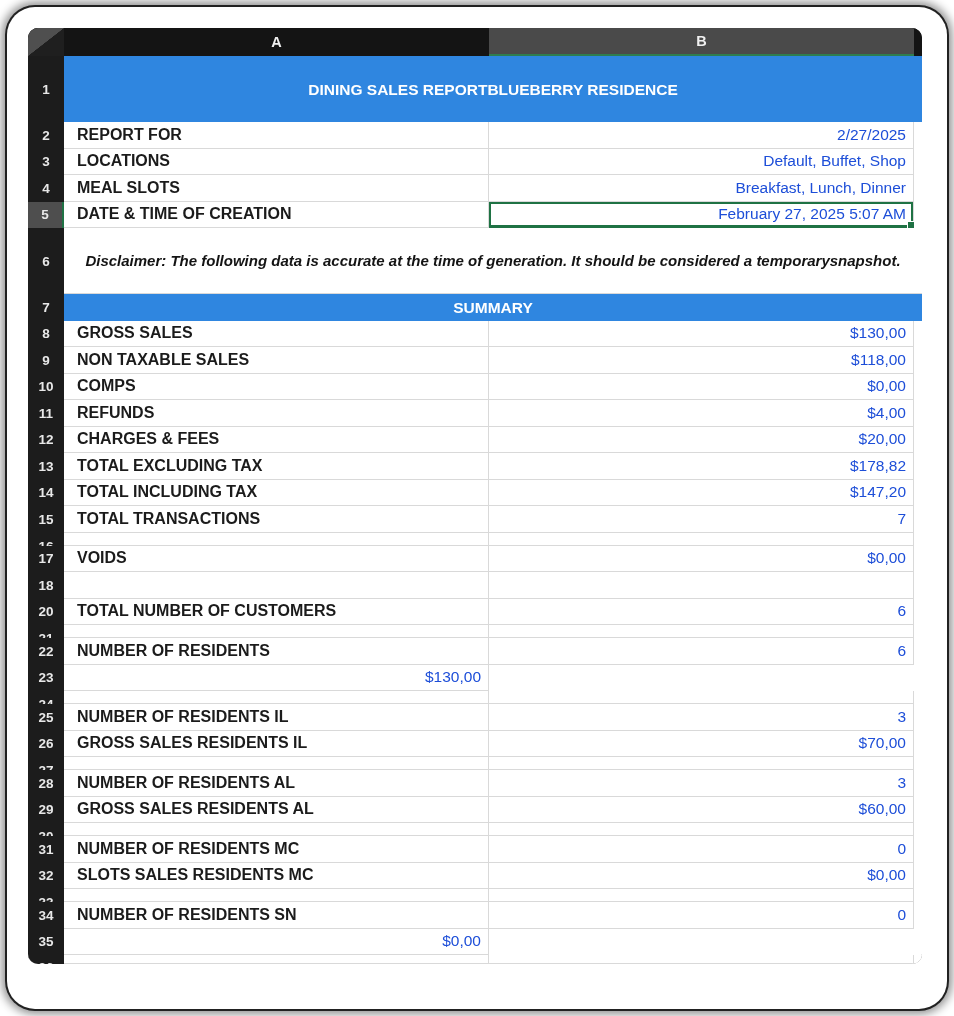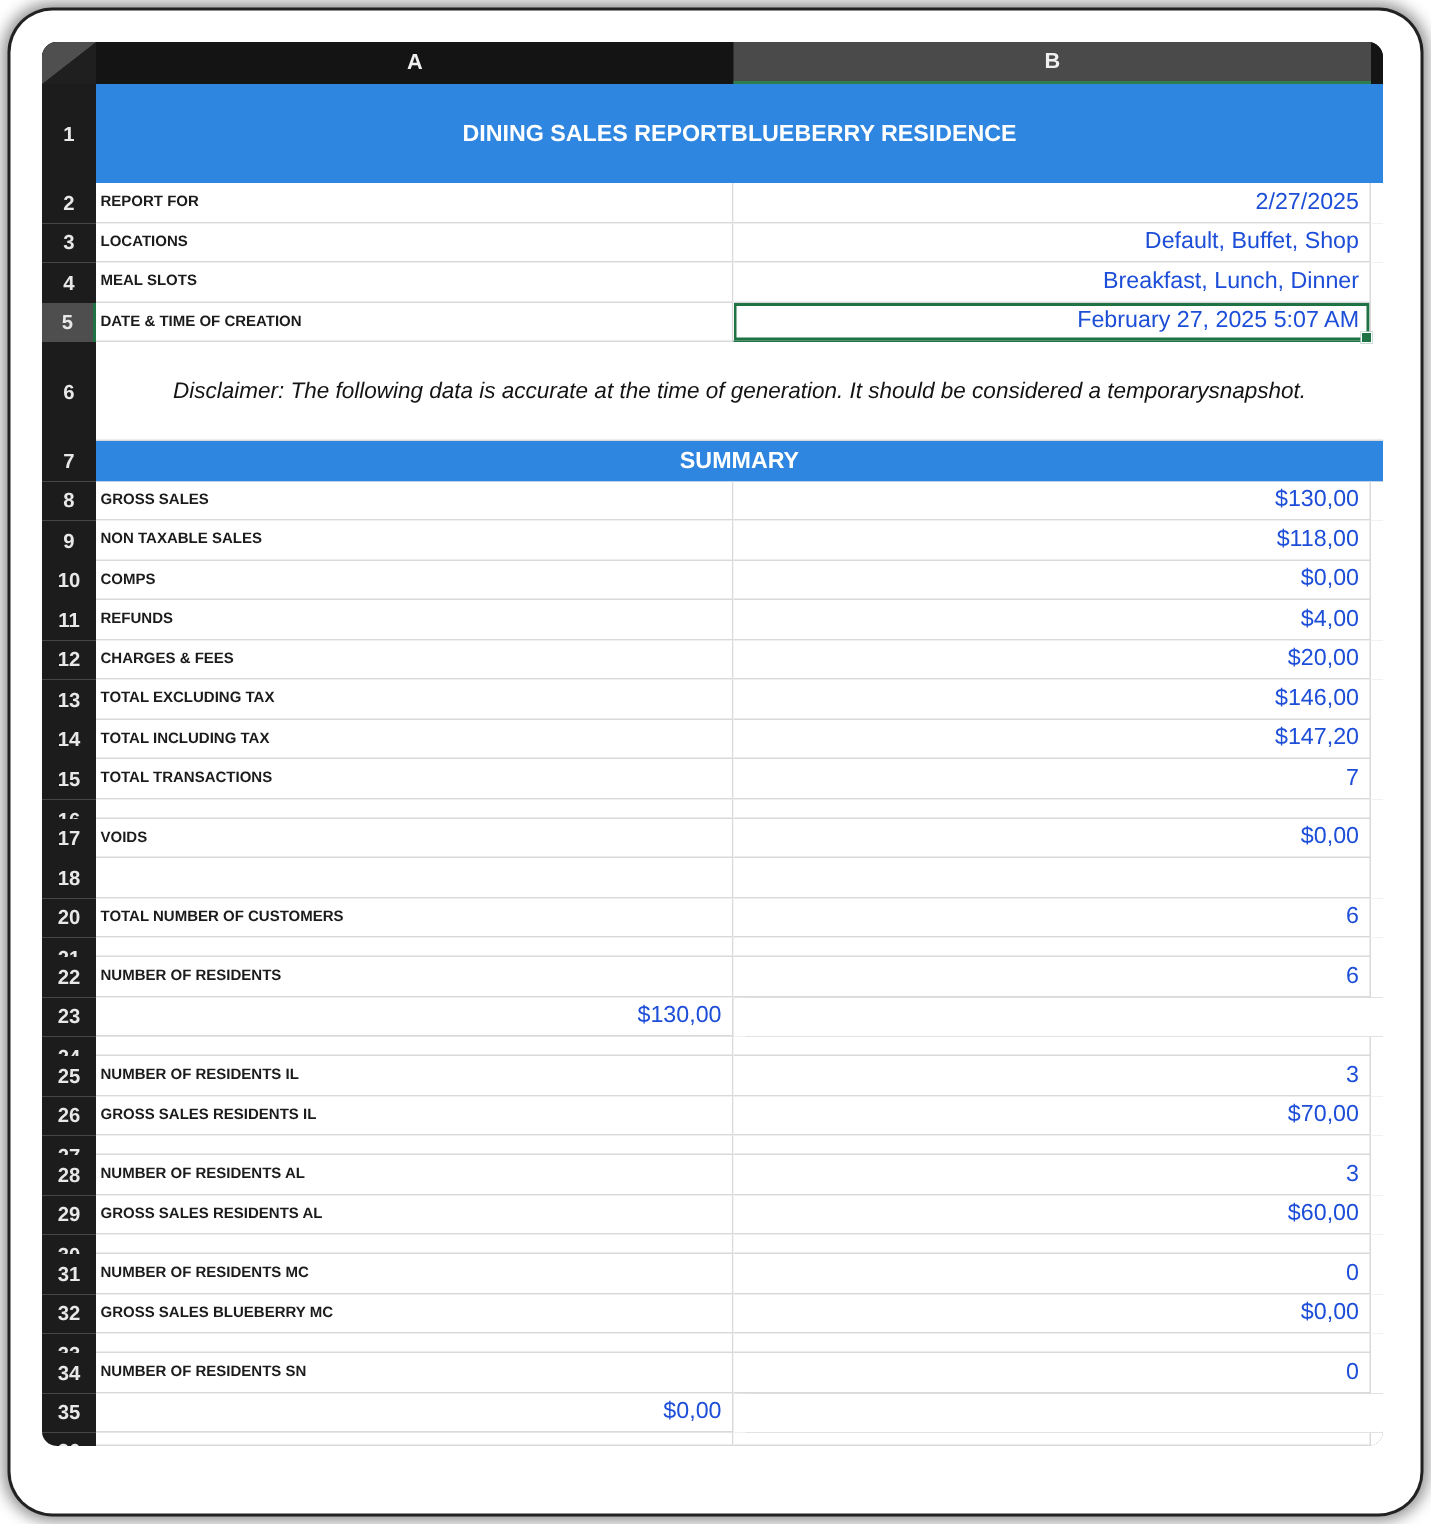--- a/index.html
+++ b/index.html
@@ -50,27 +50,27 @@
     border-bottom:2px solid #2e7d4f;
   }
 
   
   .cell{box-sizing:border-box;display:flex;align-items:center;background:#fff;}
   .ca{width:425px;flex:0 0 425px;border-right:1px solid #d9d9d9;border-bottom:1px solid #d9d9d9;}
   .cb{width:425px;flex:0 0 425px;justify-content:flex-end;border-right:1px solid #d9d9d9;border-bottom:1px solid #d9d9d9;position:relative;}
   .fillr{width:8px;flex:0 0 8px;background:#fff;}
   .row.hdr .fillr,.row.banner .fillr{background:transparent;}
 
-  .lbl{font-size:10px;font-weight:700;color:#1b1b1b;padding-left:3px;white-space:nowrap;}
+  .lbl{font-size:16px;font-weight:700;color:#1b1b1b;padding-left:13px;white-space:nowrap;}
   .val{font-size:15.5px;font-weight:400;color:#1d4ed8;padding-right:7px;white-space:nowrap;}
 
   
   .merged{width:858px;flex:0 0 858px;display:flex;align-items:center;justify-content:center;}
   .banner-cell{background:#2f86e0;color:#ffffff;font-size:15.5px;font-weight:700;line-height:27px;}
-  .note-cell{background:#ffffff;color:#141414;font-size:15px;font-weight:400;font-style:italic;line-height:26px;border-bottom:1px solid #d9d9d9;box-sizing:border-box;}
+  .note-cell{background:#ffffff;color:#141414;font-size:15px;font-weight:700;font-style:italic;line-height:26px;border-bottom:1px solid #d9d9d9;box-sizing:border-box;}
 
   
   .row.sel .cb{box-shadow:inset 0 0 0 2px #1f7244;border-bottom:1px solid #1f7244;}
   .fill-handle{
     position:absolute;right:-2px;bottom:-2px;width:6px;height:6px;
     background:#1f7244;border:1px solid #ffffff;z-index:3;
   }
 </style>
 </head>
 <body>
@@ -228,21 +228,21 @@
     <div class="fillr"></div>
   </div>
       <div class="row norm">
     <div class="rn">
           <span>13</span>
         </div>
     <div class="cell ca">
           <span class="lbl">TOTAL EXCLUDING TAX</span>
         </div>
     <div class="cell cb">
-          <span class="val">$146,00</span>
+          <span class="val">$178,82</span>
         </div>
     <div class="fillr"></div>
   </div>
       <div class="row norm">
     <div class="rn">
           <span>14</span>
         </div>
     <div class="cell ca">
           <span class="lbl">TOTAL INCLUDING TAX</span>
         </div>
@@ -418,21 +418,21 @@
     <div class="cell cb">
           <span class="val">0</span>
         </div>
     <div class="fillr"></div>
   </div>
       <div class="row norm">
     <div class="rn">
           <span>32</span>
         </div>
     <div class="cell ca">
-          <span class="lbl">GROSS SALES BLUEBERRY MC</span>
+          <span class="lbl">SLOTS SALES RESIDENTS MC</span>
         </div>
     <div class="cell cb">
           <span class="val">$0,00</span>
         </div>
     <div class="fillr"></div>
   </div>
       <div class="row stub">
     <div class="rn">
           <span>33</span>
         </div>

